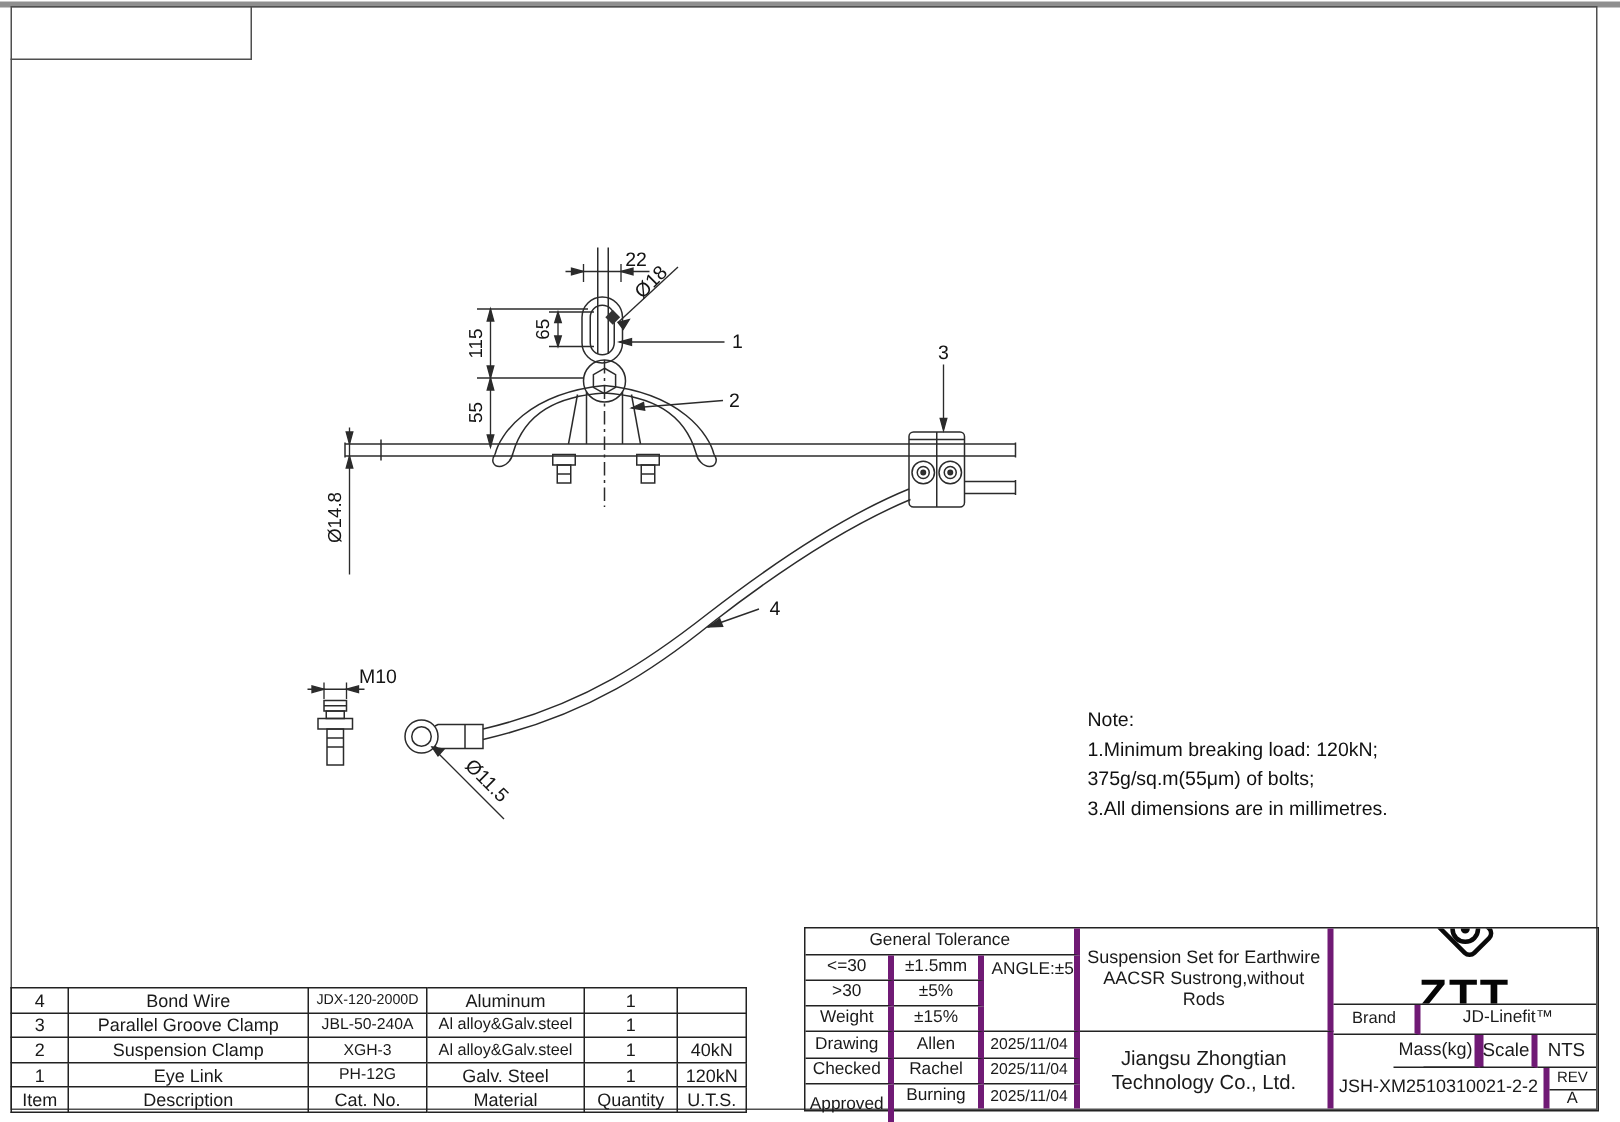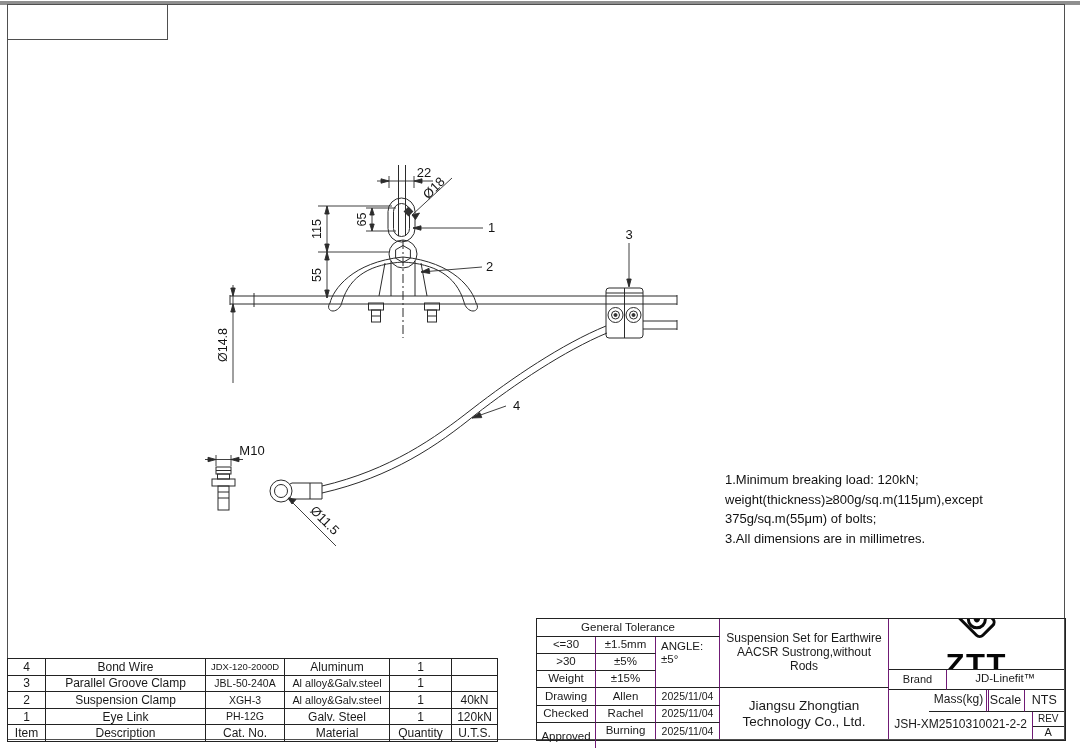--- a/index.html
+++ b/index.html
@@ -23,21 +23,21 @@
   table.bom td{border:1px solid #222;height:15.6px;padding:0 2px;text-align:center;
     font-size:12px;line-height:1;overflow:hidden;white-space:nowrap;}
   table.bom td.catno{font-size:10.5px;}
   table.bom td.catno-sm{font-size:9.5px;}
   table.bom td.mat-sm{font-size:10.8px;}
 
   
   .tblock{position:absolute;left:536px;top:618px;width:530px;height:123px;border:1.5px solid #222;box-sizing:border-box;}
   .tc{position:absolute;box-sizing:border-box;display:flex;align-items:center;justify-content:center;
       font-size:11.5px;line-height:1.15;overflow:hidden;text-align:center;}
-  .br{border-right:1px solid #701a75;}
+  .br{border-right:4px solid #701a75;}
   .bb{border-bottom:1px solid #222;}
 
   
   .logo-wrap{display:flex;align-items:center;justify-content:center;gap:14px;width:100%;height:100%;flex-direction:column;}
   .diamond{width:29px;height:29px;border:3.5px solid #0a0a0a;border-radius:6px;transform:rotate(45deg);
     display:flex;align-items:center;justify-content:center;}
   .ring{width:14px;height:14px;border:3px solid #0a0a0a;border-radius:50%;display:flex;align-items:center;justify-content:center;}
   .dot{width:6px;height:6px;background:#0a0a0a;border-radius:50%;}
   .ztt-text{font-size:31px;font-weight:900;letter-spacing:1.5px;color:#050505;transform:scaleY(0.98);}
 </style>
@@ -188,22 +188,22 @@
     <text x="252" y="455" text-anchor="middle" font-size="13">M10</text>
     <text transform="translate(324,521) rotate(45)" text-anchor="middle" dominant-baseline="middle" font-size="13">Ø11.5</text>
 
     <text x="488" y="232" font-size="13">1</text>
     <text x="486" y="271" font-size="13">2</text>
     <text x="629" y="239" text-anchor="middle" font-size="13">3</text>
     <text x="513" y="410" font-size="13">4</text>
   </svg>
 
   <div class="note">
+    <div>Note:</div>
     <div>1.Minimum breaking load: 120kN;</div>
-    <div>weight(thickness)≥800g/sq.m(115μm),except</div>
     <div>375g/sq.m(55μm) of bolts;</div>
     <div>3.All dimensions are in millimetres.</div>
   </div>
 
   <table class="bom">
     <colgroup>
       <col style="width:38px">
         <col style="width:160px">
         <col style="width:79px">
       <col style="width:105px">
@@ -258,21 +258,21 @@
 
     <div class="tc br bb" style="left:0;top:0;width:183px;height:18px;">General Tolerance</div>
 
     <div class="tc br bb" style="left:0;top:18px;width:59px;height:17px;">&lt;=30</div>
     <div class="tc br bb" style="left:59px;top:18px;width:60px;height:17px;">±1.5mm</div>
     <div class="tc br bb" style="left:0;top:35px;width:59px;height:17px;">&gt;30</div>
     <div class="tc br bb" style="left:59px;top:35px;width:60px;height:17px;">±5%</div>
     <div class="tc br bb" style="left:0;top:52px;width:59px;height:17px;">Weight</div>
     <div class="tc br bb" style="left:59px;top:52px;width:60px;height:17px;">±15%</div>
 
-    <div class="tc br bb" style="left:119px;top:18px;width:64px;height:51px;flex-direction:column;align-items:flex-start;justify-content:flex-start;padding:3px 0 0 5px;">
+    <div class="tc br bb" style="left:119px;top:18px;width:64px;height:51px;flex-direction:row;align-items:flex-start;justify-content:flex-start;padding:3px 0 0 5px;">
       <span>ANGLE:</span>
       <span>±5°</span>
     </div>
 
     <div class="tc br bb" style="left:0;top:69px;width:59px;height:17.5px;">Drawing</div>
     <div class="tc br bb" style="left:59px;top:69px;width:60px;height:17.5px;">Allen</div>
     <div class="tc br bb" style="left:119px;top:69px;width:64px;height:17.5px;font-size:10.5px;">2025/11/04</div>
     <div class="tc br bb" style="left:0;top:86.5px;width:59px;height:17px;">Checked</div>
     <div class="tc br bb" style="left:59px;top:86.5px;width:60px;height:17px;">Rachel</div>
     <div class="tc br bb" style="left:119px;top:86.5px;width:64px;height:17px;font-size:10.5px;">2025/11/04</div>

